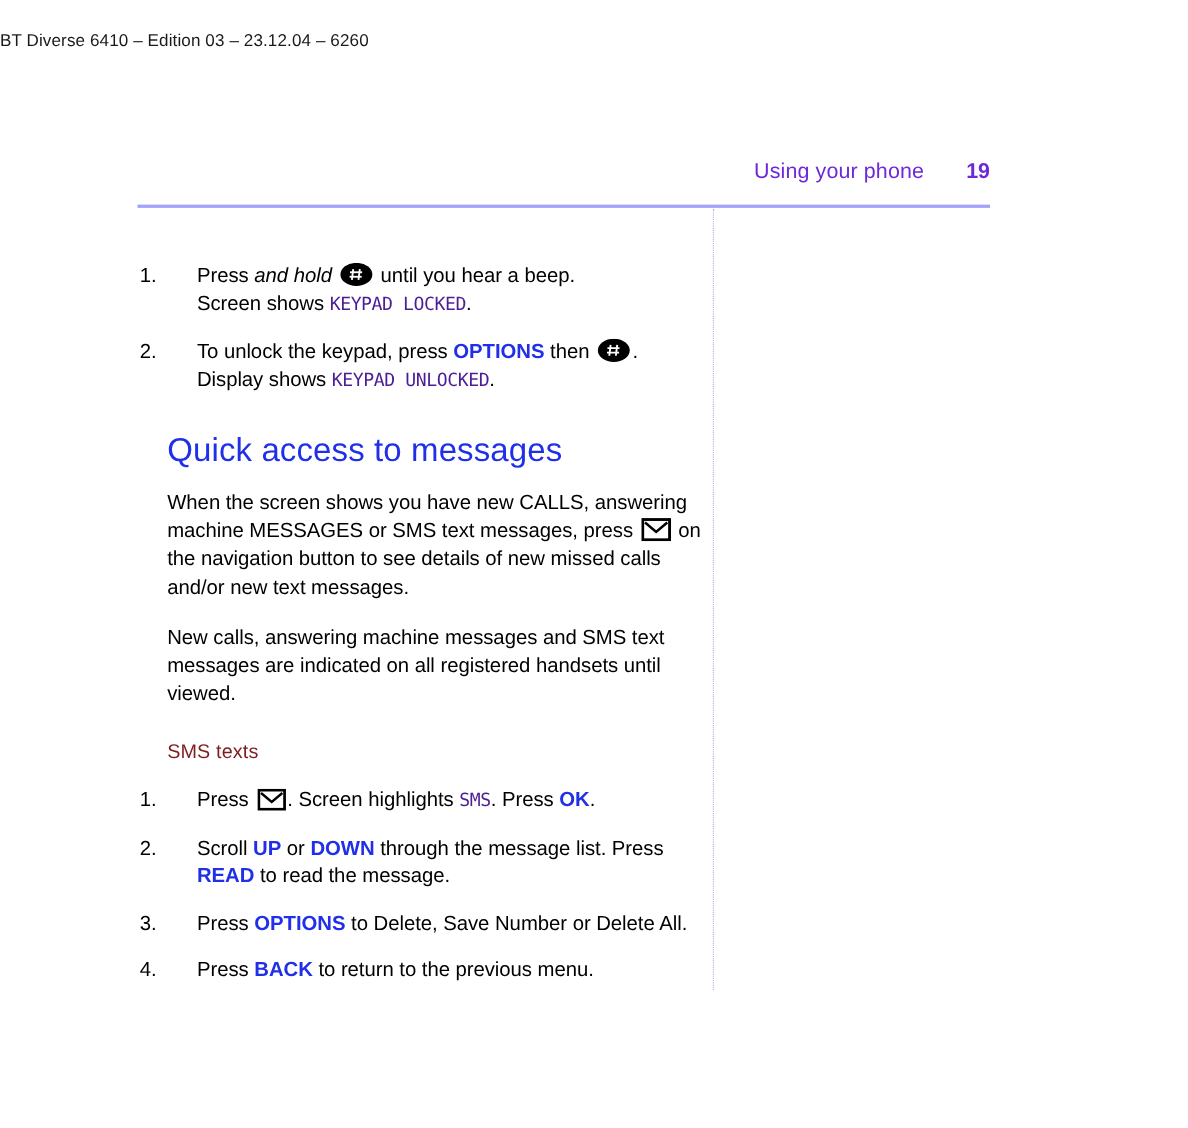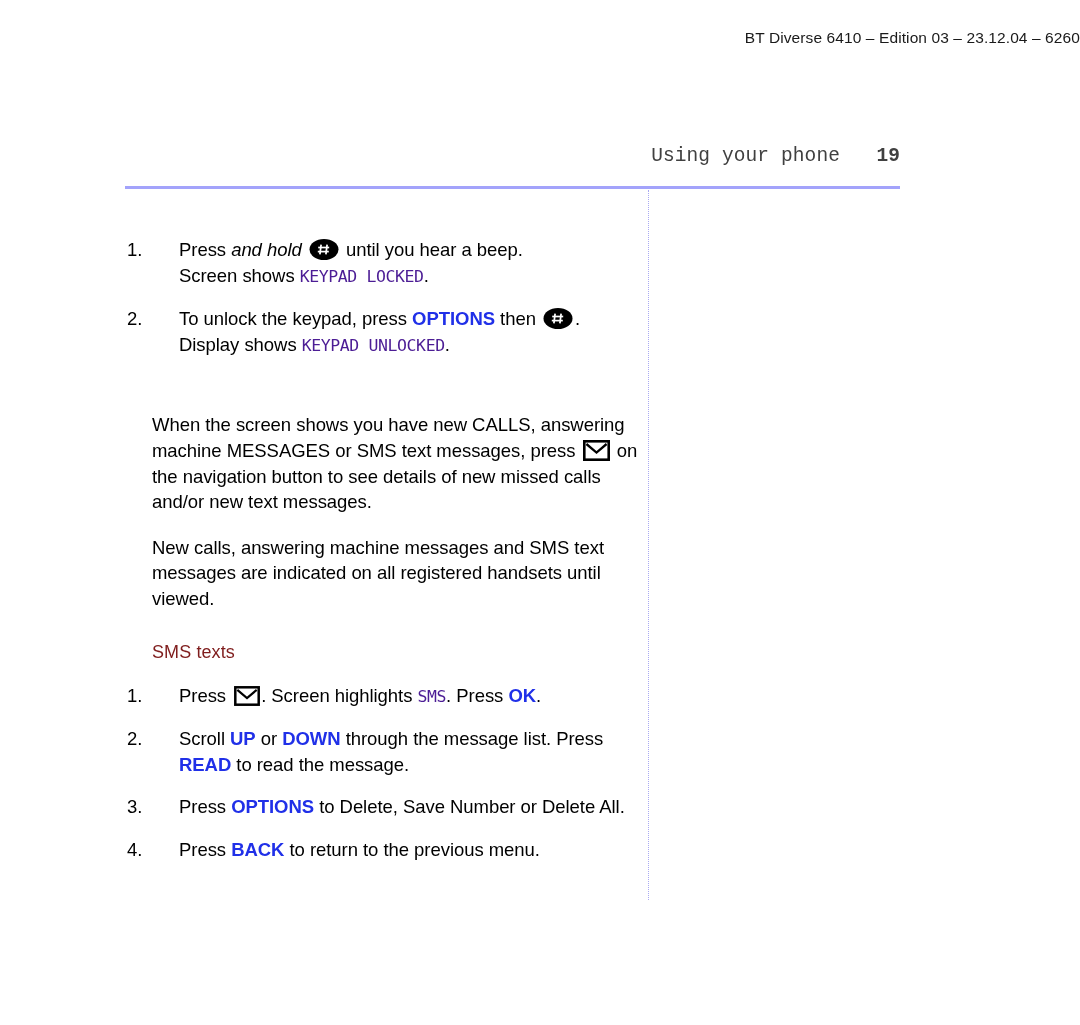--- a/index.html
+++ b/index.html
@@ -15,37 +15,36 @@
     position: relative;
     overflow: hidden;
   }
 
   
   .doc-header {
     position: absolute;
     top: 29px;
     left: 0;
     width: 1080px;
-    text-align: right;
+    text-align: left;
     font-size: 15.5px;
     letter-spacing: 0.1px;
     color: #1a1a1a;
   }
 
   
   .page-head {
     position: absolute;
     top: 145px;
     left: 125px;
     width: 775px;
     display: flex;
     justify-content: flex-end;
     align-items: baseline;
-    color: #404040;
-    font-family: Liberation Mono, monospace;
+    color: #6d28d9;
   }
   .section-name {
     font-size: 19.5px;
     letter-spacing: 0.1px;
   }
   .folio {
     font-size: 19.5px;
     font-weight: bold;
     width: 60px;
     text-align: right;
@@ -216,20 +215,21 @@
             <line x1="8.8" y1="12.6" x2="19.8" y2="12.6"></line>
           </g>
         </svg>
       </span><span>.</span><br>
       <span>Display shows </span><span class="lcd">KEYPAD UNLOCKED</span><span>.</span>
     </li>
   </ol>
 
   <div class="spacer-xl"></div>
 
+  <h1 class="sec-title">Quick access to messages</h1>
   <div class="gap-after-title"></div>
 
   <p class="body">
     <span>When the screen shows you have new CALLS, answering machine MESSAGES or SMS text messages, press </span><span class="icon-env">
       <svg viewBox="0 0 27 21" width="27" height="21" aria-hidden="true">
         <rect x="1.3" y="1.3" width="24.4" height="18.4" fill="#fff" stroke="#000" stroke-width="2.6"></rect>
         <polyline points="3.4,4.0 13.5,12.6 23.6,4.0" fill="none" stroke="#000" stroke-width="2.3"></polyline>
       </svg>
     </span><span> on the navigation button to see details of new missed calls and/or new text messages.</span>
   </p>

